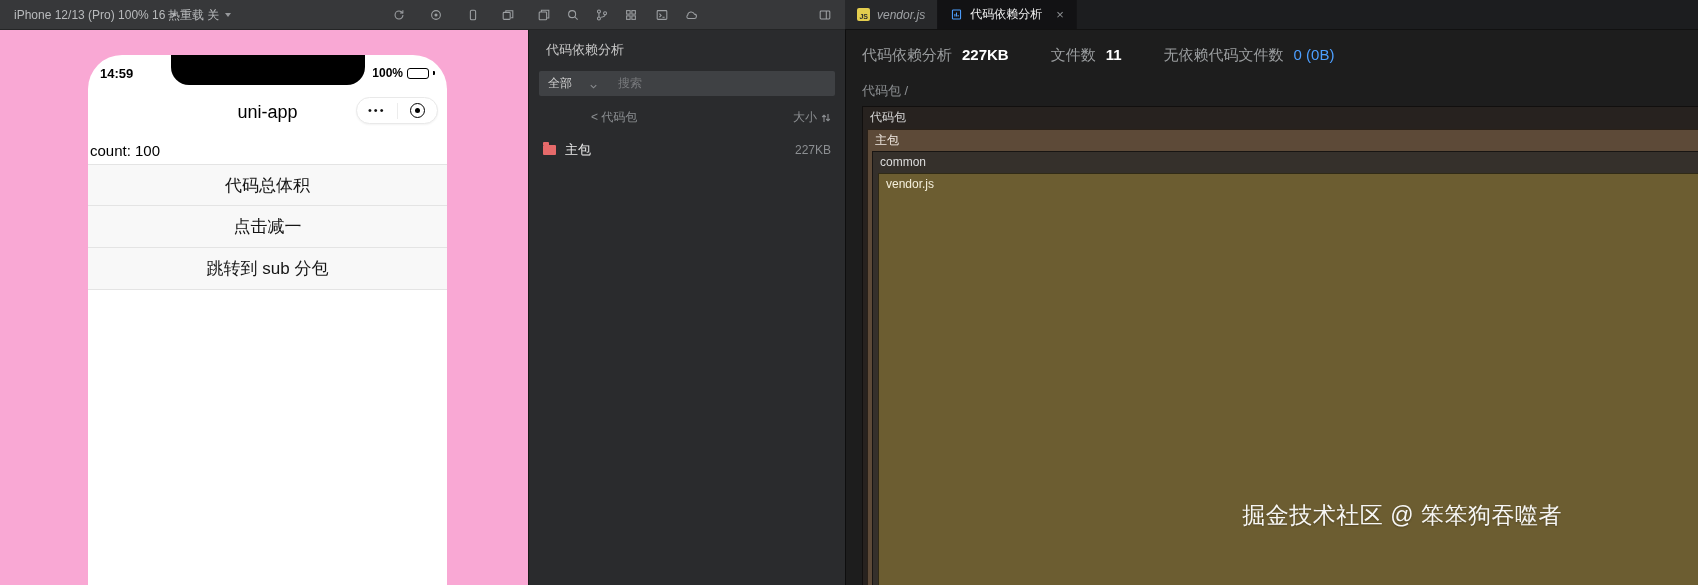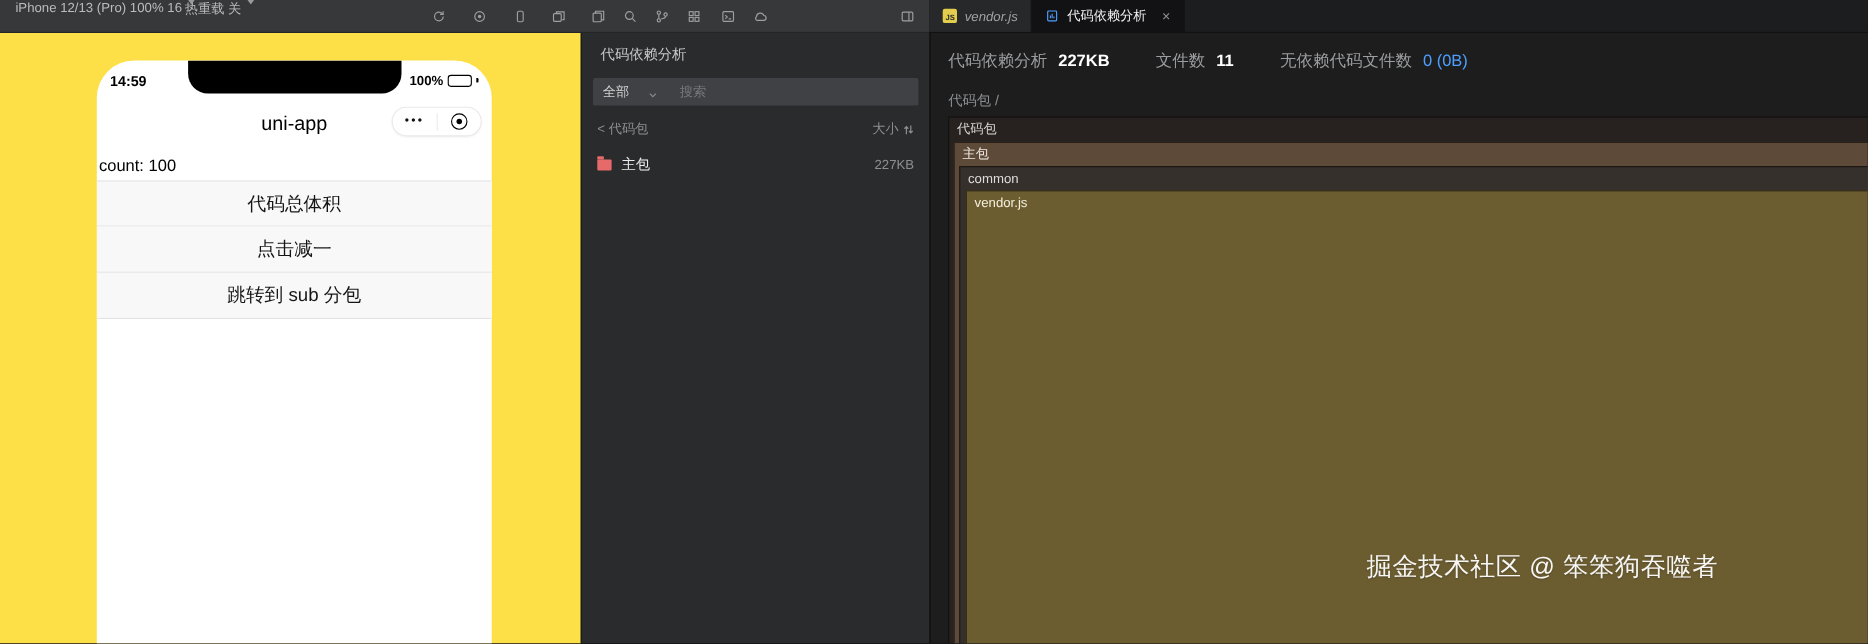--- a/index.html
+++ b/index.html
@@ -1,36 +1,36 @@
 <!DOCTYPE html>
 <html><head>
 <meta charset="utf-8">
 <style>
   *{box-sizing:border-box;margin:0;padding:0;}
   html,body{width:1698px;height:585px;}
   body{position:relative;background:#151515;font-family:"Liberation Sans","DejaVu Sans",sans-serif;overflow:hidden;}
 
   
   .toolbar{position:absolute;top:0;left:0;width:845px;height:30px;background:#37383a;border-bottom:1px solid #242526;color:#b9bbbd;font-size:12px;}
-  .tb-item{position:absolute;top:0;height:30px;display:flex;gap:6px;white-space:nowrap;}
+  .tb-item{position:absolute;top:0;height:30px;display:flex;align-items:center;gap:6px;white-space:nowrap;}
   .tri{width:0;height:0;border-left:3.5px solid transparent;border-right:3.5px solid transparent;border-top:4px solid #97999c;}
   .tb-icon{position:absolute;top:8px;width:14px;height:14px;color:#9da0a3;}
   .tb-icon svg{width:14px;height:14px;display:block;}
 
   
   .tabstrip{position:absolute;top:0;left:845px;right:0;height:30px;background:#1c1d1f;border-bottom:1px solid #111;display:flex;align-items:stretch;}
   .tab{display:flex;align-items:center;gap:7px;padding:0 12px;font-size:12px;color:#9fa2a5;border-right:1px solid #141416;}
   .tab-vendor{background:#27282a;font-style:italic;}
   .tab-active{background:#121214;color:#f2f2f2;font-style:normal;}
   .js-badge{width:13px;height:13px;background:#e3cd4e;color:#2b2b2b;font-size:7px;font-weight:bold;display:flex;align-items:flex-end;justify-content:flex-end;padding:1px 2px;border-radius:2px;font-style:normal;}
   .close-x{margin-left:7px;color:#8d9093;font-size:13px;line-height:1;}
   .tab-icon svg{width:13px;height:13px;display:block;}
 
   
-  .sim-area{position:absolute;top:30px;left:0;width:528px;bottom:0;background:#fde047;}
+  .sim-area{position:absolute;top:30px;left:0;width:528px;bottom:0;background:#f9a8d4;}
   .phone{position:absolute;left:88px;top:25px;width:359px;height:530px;background:#fff;border-radius:34px 34px 0 0;overflow:hidden;}
   .notch{position:absolute;left:50%;transform:translateX(-50%);top:0;width:194px;height:30px;background:#000;border-radius:0 0 18px 18px;z-index:3;}
   .p-status{height:30px;display:flex;justify-content:space-between;align-items:center;padding:6px 12px 0;font-size:13px;font-weight:bold;color:#000;}
   .battery{display:flex;align-items:center;gap:4px;font-size:12px;}
   .bat-body{width:22px;height:11px;border:1px solid #000;border-radius:3px;padding:1px;}
   .bat-fill{width:100%;height:100%;background:#000;border-radius:1px;}
   .bat-nub{width:2px;height:4px;background:#000;border-radius:0 1px 1px 0;}
   .p-nav{height:50px;position:relative;}
   .p-title{position:absolute;left:0;right:0;top:17px;text-align:center;font-size:18px;color:#000;}
   .capsule{position:absolute;right:9px;top:12px;width:82px;height:27px;border:1px solid #e9e9e9;border-radius:14px;background:#fff;display:flex;align-items:center;box-shadow:0 1px 2px rgba(0,0,0,.05);z-index:4;}
@@ -43,21 +43,21 @@
   .p-btn{height:42px;line-height:42px;text-align:center;font-size:17px;color:#151515;background:#f8f8f8;border-bottom:1px solid #e4e4e4;}
   .p-btns .p-btn:first-child{border-top:1px solid #e4e4e4;}
 
   
   .dep-panel{position:absolute;top:30px;left:528px;width:317px;bottom:0;background:#2a2b2d;border-left:1px solid #1a1a1a;}
   .dep-title{padding:11px 17px 5px;font-size:13px;color:#c8c8c8;}
   .dep-filterbar{margin:7px 10px 0;height:25px;background:#3f4144;display:flex;align-items:center;font-size:12px;border-radius:2px;}
   .filter-select{display:flex;align-items:flex-end;gap:16px;padding:0 12px 0 9px;color:#cfcfcf;cursor:default;}
   .filter-select svg{width:11px;height:11px;color:#8a8d90;}
   .search-ph{color:#77797c;margin-left:7px;}
-  .dep-crumb{display:flex;justify-content:space-between;align-items:center;padding:13px 14px 8px;font-size:12px;color:#8c8f92;}
+  .dep-crumb{display:flex;justify-content:space-between;align-items:center;padding:13px 14px 8px;font-size:12px;color:#8c8f92;margin-left:48px;}
   .sort-wrap{display:flex;align-items:center;gap:4px;}
   .sort-wrap svg{width:10px;height:12px;color:#8c8f92;}
   .dep-row{display:flex;align-items:center;padding:7px 14px;font-size:13px;color:#ececec;}
   .dep-size{margin-left:auto;color:#8c8f92;font-size:12px;}
   .folder{width:13px;height:10px;background:#e66a6a;border-radius:1px;position:relative;margin-right:9px;flex:0 0 auto;}
   .folder::before{content:"";position:absolute;top:-3px;left:0;width:6px;height:3px;background:#e66a6a;border-radius:1px 1px 0 0;}
 
   
   .main-panel{position:absolute;top:30px;left:845px;right:0;bottom:0;background:#1d1d1d;overflow:hidden;border-left:1px solid #0e0e0e;}
   .stats{display:flex;align-items:baseline;padding:16px 0 0 16px;gap:42px;}

